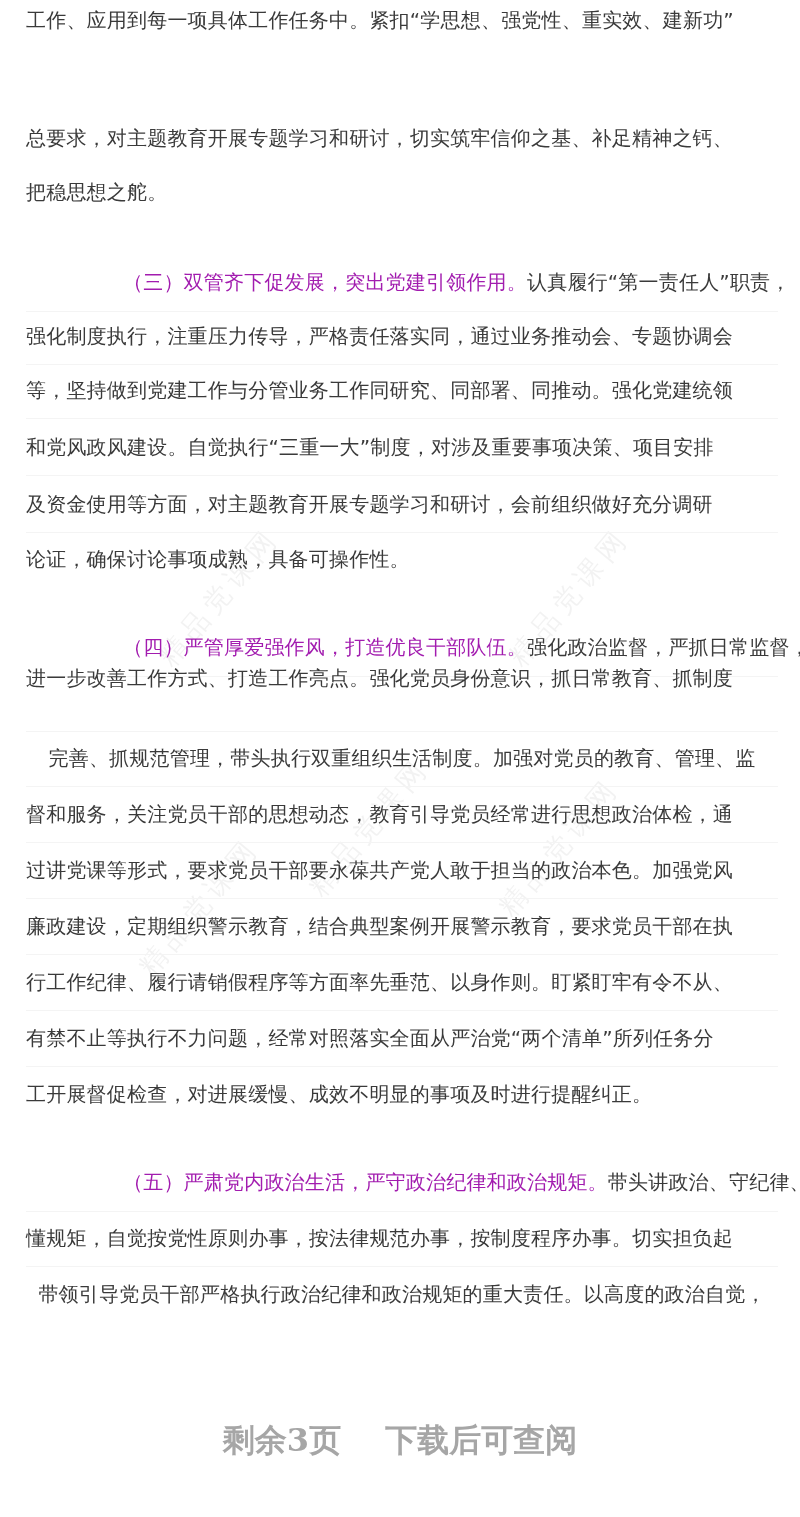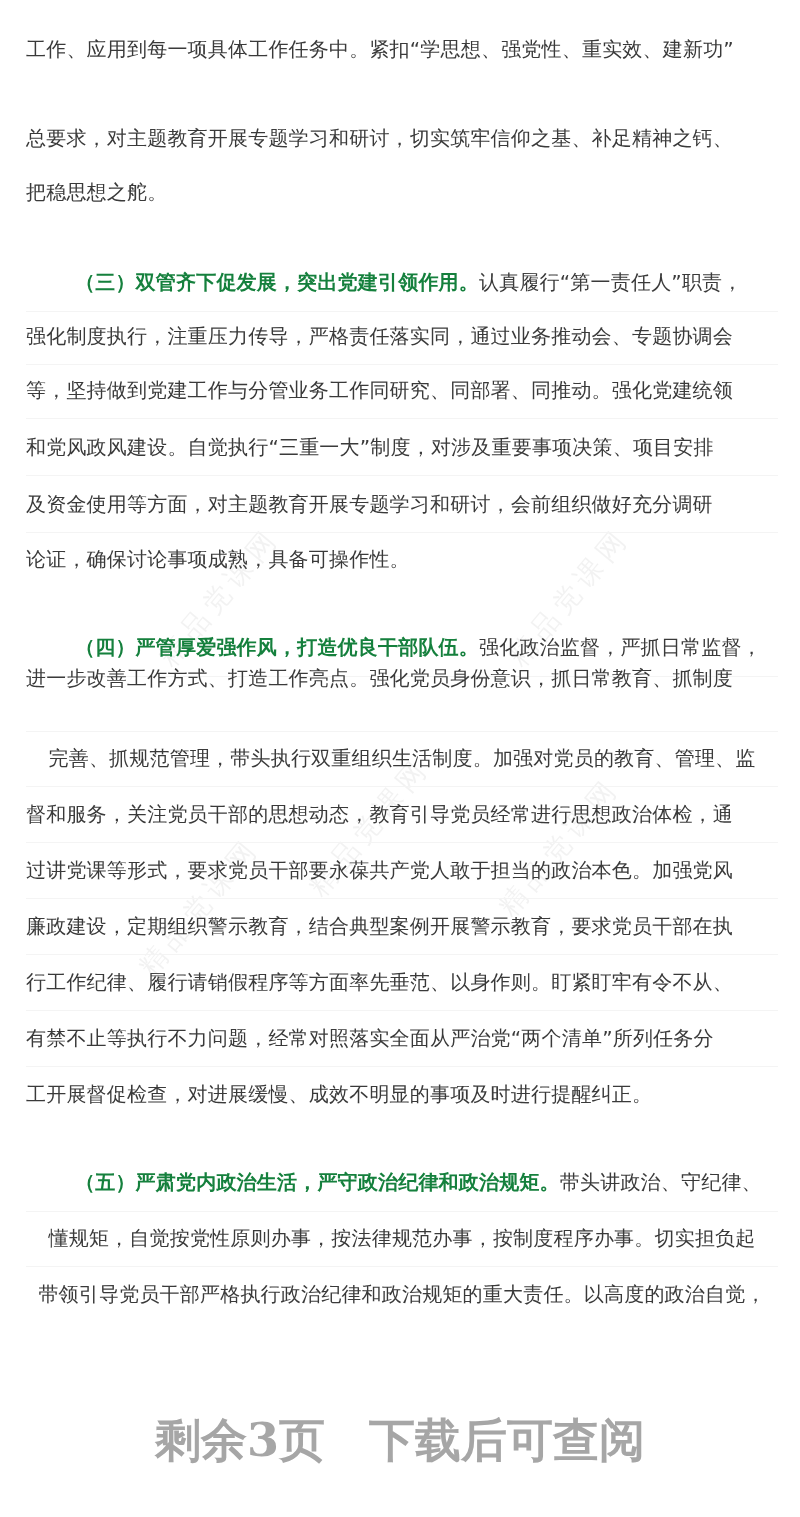--- a/index.html
+++ b/index.html
@@ -27,21 +27,21 @@
       left: 26px;
       width: 752px;
       font-size: 20px;
       line-height: 28px;
       height: 28px;
       white-space: nowrap;
       overflow: visible;
       letter-spacing: 0.2px;
     }
     .line.indent { left: 75px; width: 703px; }
-    .bold { font-weight: bold; color: #15803d; }
+    .bold { font-weight: normal; color: #a21caf; margin-left: 48px; }
     .sep {
       position: absolute;
       left: 26px;
       width: 752px;
       height: 1px;
       background: #f4f4f4;
     }
     .watermark {
       position: absolute;
       font-size: 28px;
@@ -51,41 +51,41 @@
       white-space: nowrap;
       letter-spacing: 6px;
       pointer-events: none;
     }
     .footer-banner {
       position: absolute;
       left: 0;
       top: 1412px;
       width: 800px;
       text-align: center;
-      font-size: 46px;
+      font-size: 32px;
       font-weight: bold;
       color: #a6a6a6;
       line-height: 56px;
       font-family: "DejaVu Serif", "Liberation Serif", serif;
     }
     .footer-banner span { display: inline-block; }
     .footer-banner .gap { width: 44px; }
   </style>
 </head>
 <body>
 
 <div class="page">
 
   <div class="watermark" style="left:150px; top:650px;">精品党课网</div>
   <div class="watermark" style="left:500px; top:650px;">精品党课网</div>
   <div class="watermark" style="left:300px; top:880px;">精品党课网</div>
   <div class="watermark" style="left:490px; top:900px;">精品党课网</div>
   <div class="watermark" style="left:130px; top:960px;">精品党课网</div>
 
-  <div class="line" style="top:6px;margin-top:29px;">工作、应用到每一项具体工作任务中。紧扣“学思想、强党性、重实效、建新功”</div>
+  <div class="line" style="top:6px;">工作、应用到每一项具体工作任务中。紧扣“学思想、强党性、重实效、建新功”</div>
   <div class="line" style="top:124px;">总要求，对主题教育开展专题学习和研讨，切实筑牢信仰之基、补足精神之钙、</div>
   <div class="line" style="top:178px;">把稳思想之舵。</div>
 
   <div class="line indent" style="top:268px;">
     <span class="bold">（三）双管齐下促发展，突出党建引领作用。</span><span>认真履行“第一责任人”职责，</span>
   </div>
   <div class="sep" style="top:311px;"></div>
   <div class="line" style="top:322px;">强化制度执行，注重压力传导，严格责任落实同，通过业务推动会、专题协调会</div>
   <div class="sep" style="top:364px;"></div>
   <div class="line" style="top:376px;">等，坚持做到党建工作与分管业务工作同研究、同部署、同推动。强化党建统领</div>
@@ -113,20 +113,20 @@
   <div class="line" style="top:968px;">行工作纪律、履行请销假程序等方面率先垂范、以身作则。盯紧盯牢有令不从、</div>
   <div class="sep" style="top:1010px;"></div>
   <div class="line" style="top:1024px;">有禁不止等执行不力问题，经常对照落实全面从严治党“两个清单”所列任务分</div>
   <div class="sep" style="top:1066px;"></div>
   <div class="line" style="top:1080px;">工开展督促检查，对进展缓慢、成效不明显的事项及时进行提醒纠正。</div>
 
   <div class="line indent" style="top:1168px;">
     <span class="bold">（五）严肃党内政治生活，严守政治纪律和政治规矩。</span><span>带头讲政治、守纪律、</span>
   </div>
   <div class="sep" style="top:1211px;"></div>
-  <div class="line" style="top:1224px;text-align:center;">懂规矩，自觉按党性原则办事，按法律规范办事，按制度程序办事。切实担负起</div>
+  <div class="line" style="top:1224px;">懂规矩，自觉按党性原则办事，按法律规范办事，按制度程序办事。切实担负起</div>
   <div class="sep" style="top:1266px;"></div>
   <div class="line" style="top:1280px;text-align:center;">带领引导党员干部严格执行政治纪律和政治规矩的重大责任。以高度的政治自觉，</div>
 
   <div class="footer-banner">
     <span>剩余3页</span><span class="gap"></span><span>下载后可查阅</span>
   </div>
 </div>
 
 </body></html>

